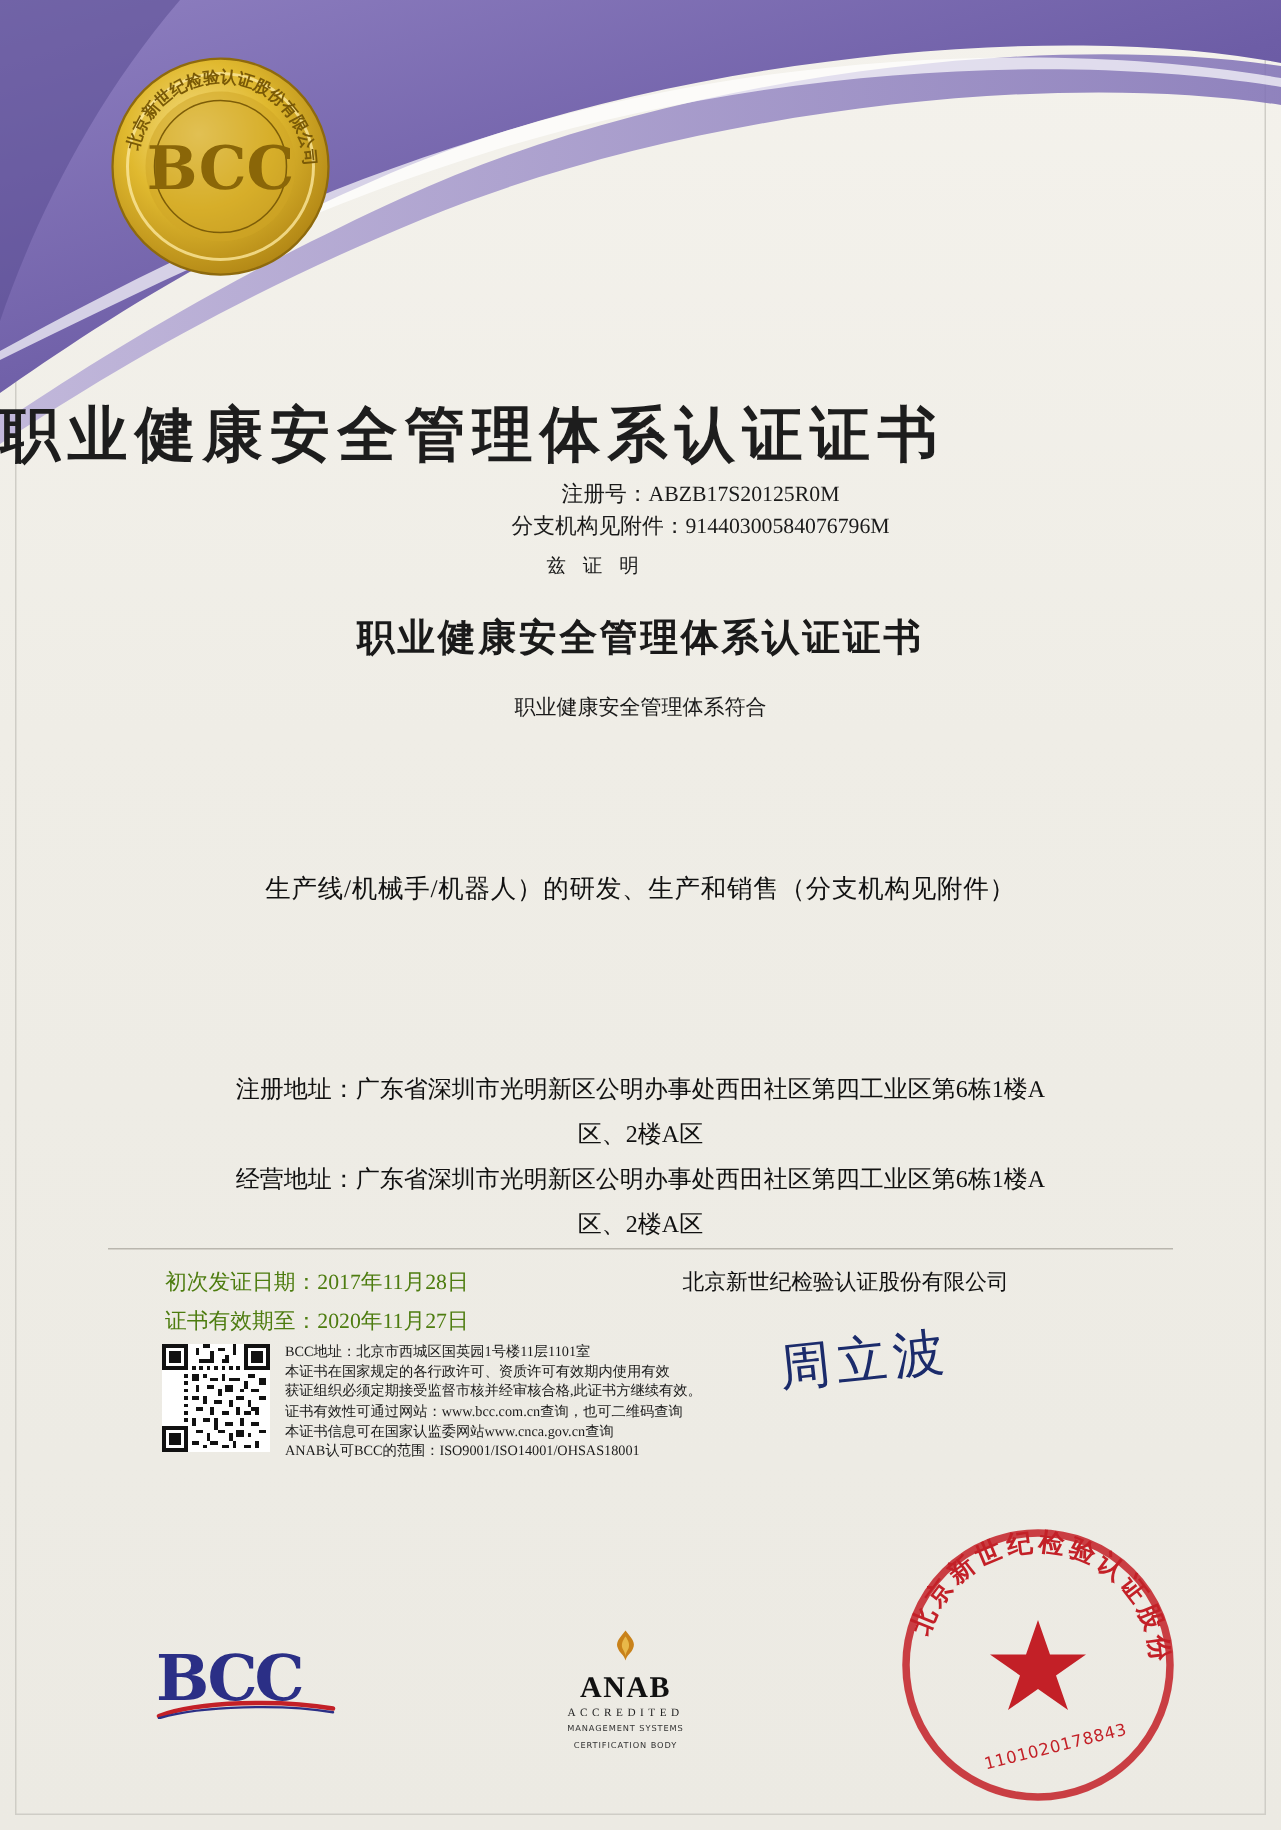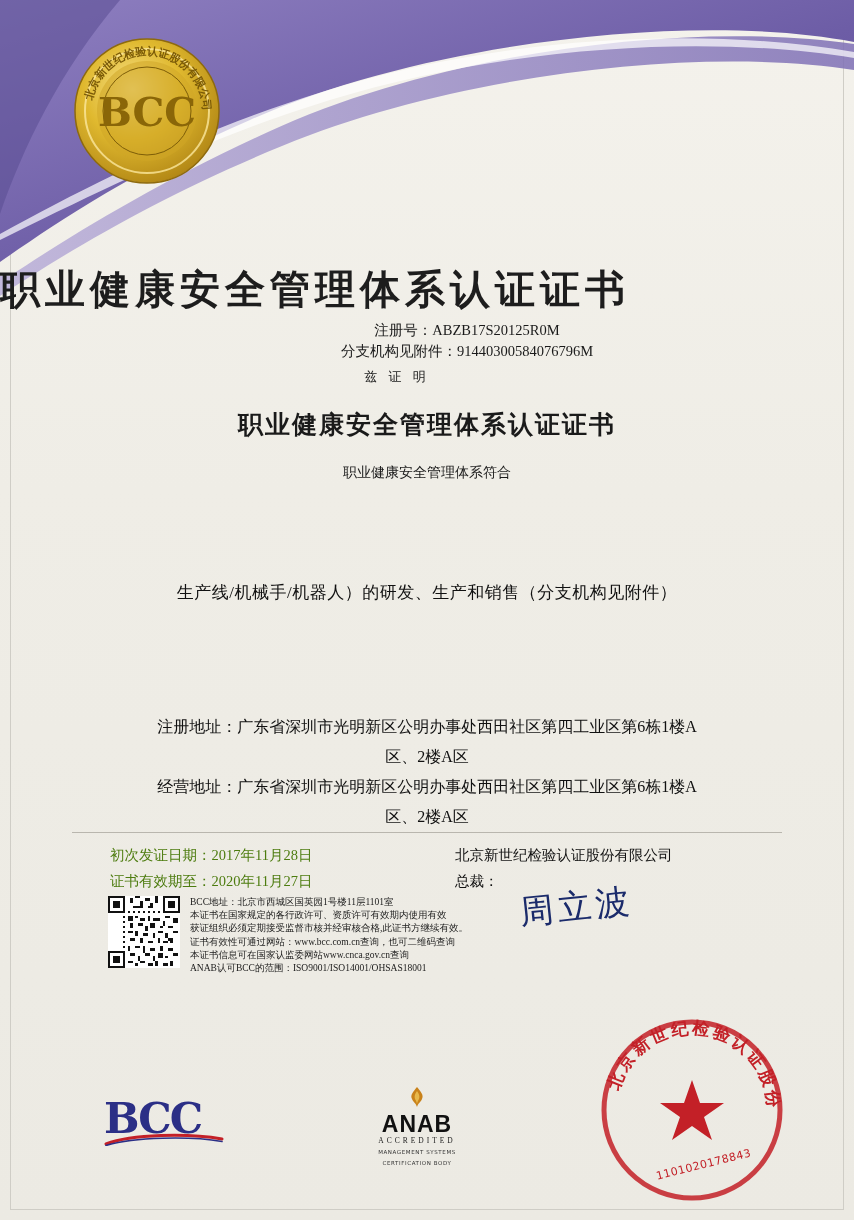--- a/index.html
+++ b/index.html
@@ -225,22 +225,22 @@
     left: 352px;
     top: 1086px;
     width: 130px;
     text-align: center;
   }
   .anab-logo .flame {
     width: 100%;
     height: 22px;
   }
   .anab-logo .anab-text {
-    font-family: Liberation Sans, sans-serif;
-    font-size: 23px;
+    font-family: Liberation Serif, serif;
+    font-size: 20px;
     font-weight: bold;
     letter-spacing: 1px;
     color: #111;
     line-height: 24px;
   }
   .anab-logo .accredited {
     font-family: Liberation Serif, serif;
     font-size: 7.5px;
     letter-spacing: 3px;
     color: #222;
@@ -368,21 +368,20 @@
     <div>
       <span>初次发证日期：</span><span>2017年11月28日</span>
     </div>
     <div>
       <span>证书有效期至：</span><span>2020年11月27日</span>
     </div>
   </div>
 
   <div class="issuer">
     <div>北京新世纪检验认证股份有限公司</div>
-    <div>总裁：</div>
   </div>
 
   <div class="signature">周立波</div>
 
   <div class="qr">
     <svg width="72" height="72" viewBox="0 0 29 29" shape-rendering="crispEdges" xmlns="http://www.w3.org/2000/svg">
       <rect width="29" height="29" fill="#fff"></rect>
       <g fill="#111">
 
         <rect x="0" y="0" width="7" height="1"></rect>

